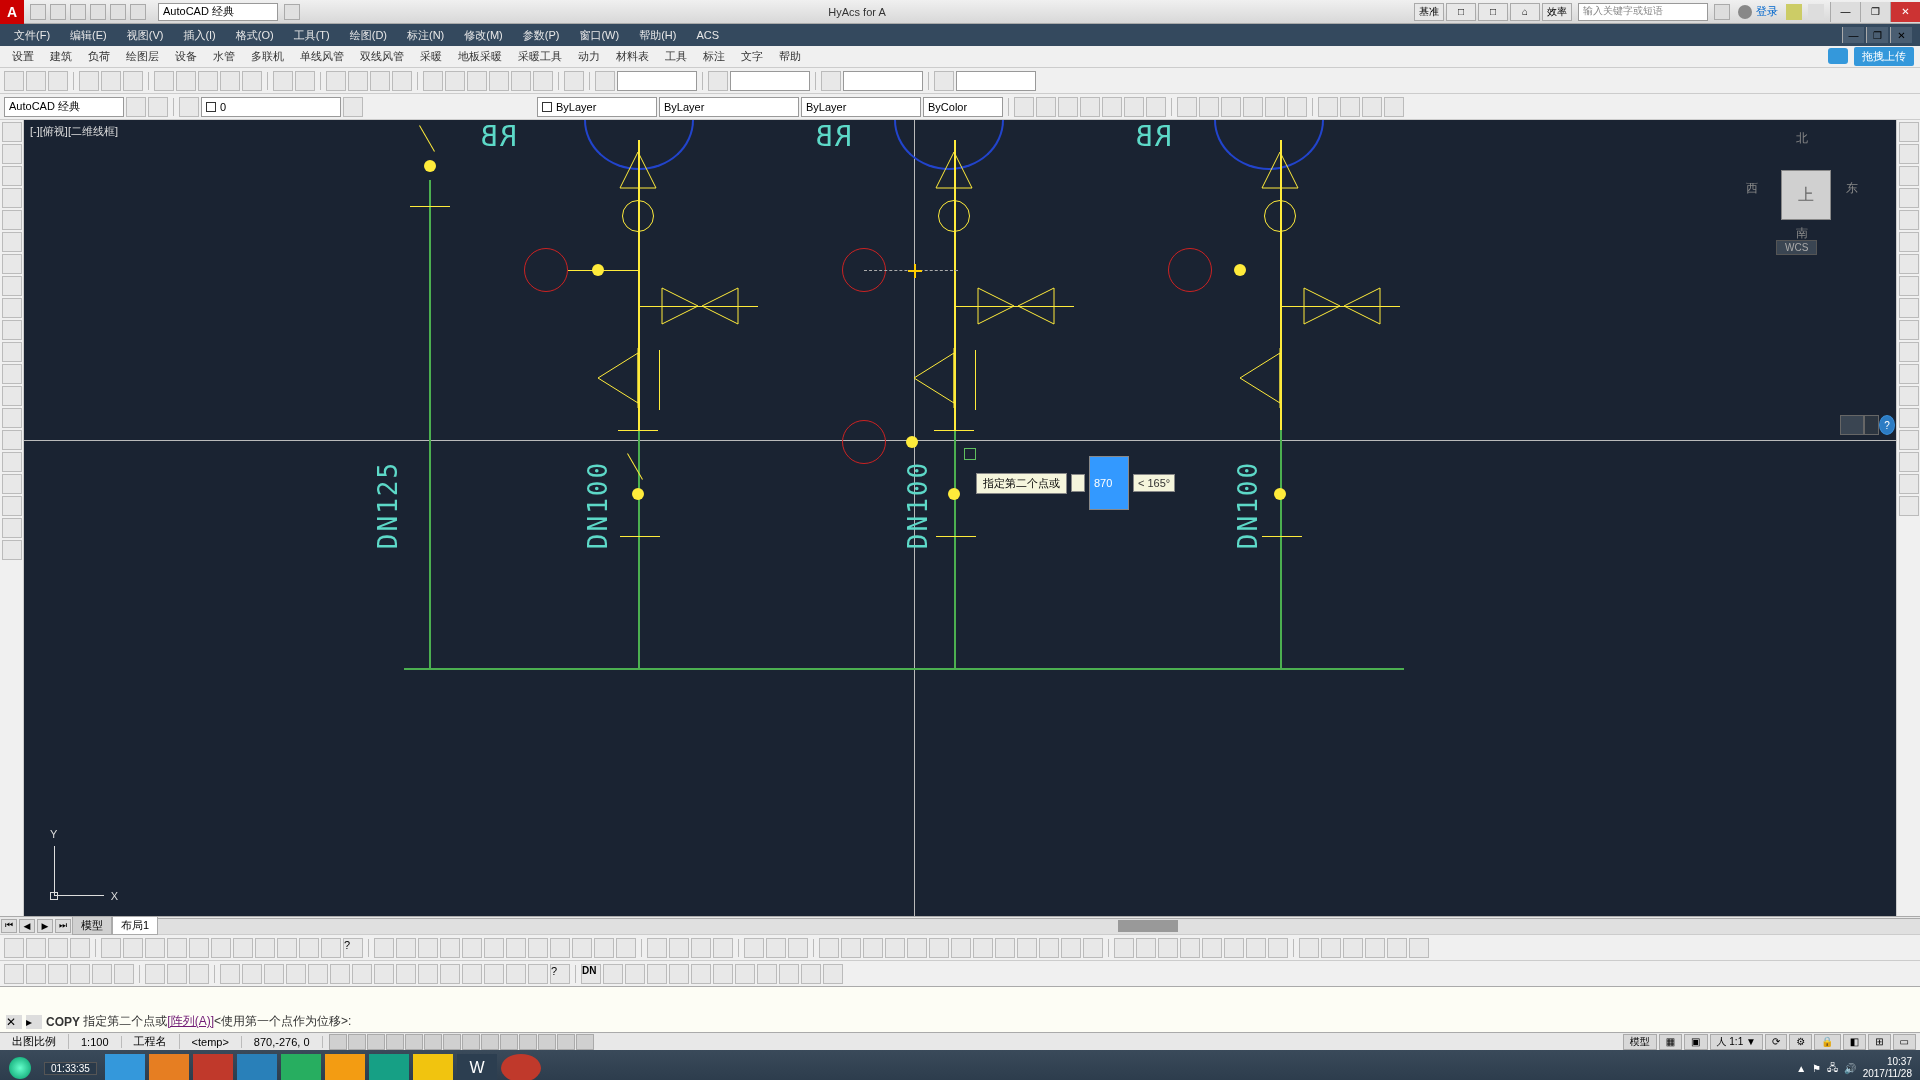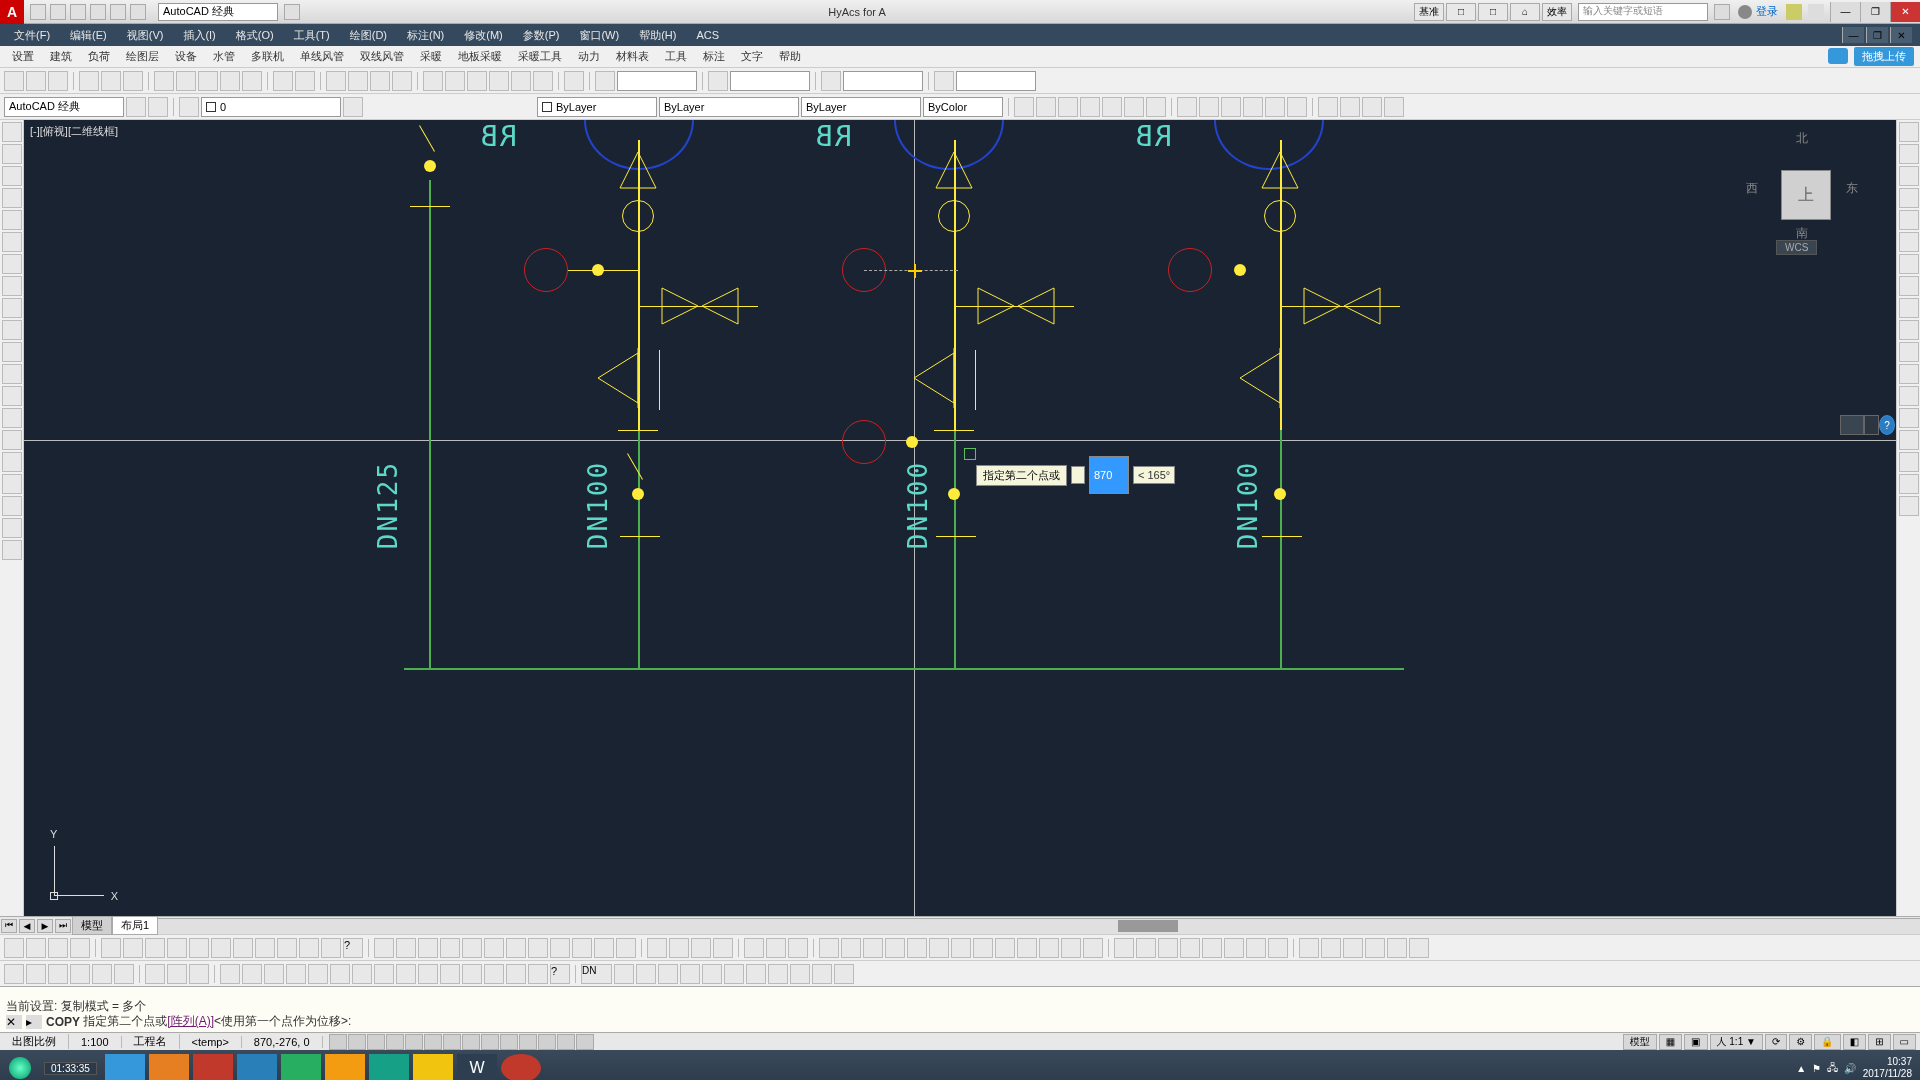--- a/index.html
+++ b/index.html
@@ -74,21 +74,21 @@
 .draw-line-y { position: absolute; background: #ffeb3b; }
 .draw-circle-y { position: absolute; border: 1px solid #ffeb3b; border-radius: 50%; }
 .draw-dot-y { position: absolute; background: #ffeb3b; border-radius: 50%; width: 12px; height: 12px; }
 .draw-circle-r { position: absolute; border: 1px solid #cc2222; border-radius: 50%; }
 .draw-arc-b { position: absolute; border: 2px solid #2244cc; border-radius: 50%; border-top: none; }
 .draw-dash { position: absolute; border-top: 1px dashed #aaa; }
 
 
 .dyn-input { position: absolute; display: flex; align-items: center; gap: 4px; }
 .dyn-label { background: #f5f5dc; border: 1px solid #888; padding: 2px 6px; font-size: 11px; }
-.dyn-field { background: #fff; border: 1px solid #888; padding: 12px 4px; font-size: 11px; width: 40px; }
+.dyn-field { background: #fff; border: 1px solid #888; padding: 20px 4px; font-size: 11px; width: 40px; }
 .dyn-field.sel { background: #3399ff; color: #fff; }
 .dyn-sep { font-size: 11px; color: #333; background: #f5f5dc; border: 1px solid #888; padding: 2px 4px; }
 
 
 .pickbox { position: absolute; width: 12px; height: 12px; border: 1px solid #5fbf5f; left: 940px; top: 328px; }
 .snap-marker { position: absolute; width: 14px; height: 14px; left: 884px; top: 144px; }
 .snap-marker::before, .snap-marker::after { content: ''; position: absolute; background: #ffcc00; }
 .snap-marker::before { width: 14px; height: 2px; top: 6px; }
 .snap-marker::after { width: 2px; height: 14px; left: 6px; }
 
@@ -583,36 +583,35 @@
     <div class="tb-btn"></div>
     <div class="tb-btn"></div>
     <div class="tb-btn"></div>
     <div class="tb-btn"></div>
     <div class="tb-btn"></div>
     <div class="tb-btn"></div>
     <div class="tb-btn"></div>
     <div class="tb-btn"></div>
     <div class="tb-btn">?</div>
     <div class="tb-sep"></div>
-  <div class="tb-btn" style="width:31px;font-size:10px;font-weight:normal">DN</div>
+  <div class="tb-btn" style="width:20px;font-size:10px;font-weight:bold">DN</div>
     <div class="tb-btn"></div>
     <div class="tb-btn"></div>
     <div class="tb-btn"></div>
     <div class="tb-btn"></div>
     <div class="tb-btn"></div>
     <div class="tb-btn"></div>
     <div class="tb-btn"></div>
     <div class="tb-btn"></div>
     <div class="tb-btn"></div>
     <div class="tb-btn"></div>
     <div class="tb-btn"></div>
 </div>
 
 <div class="cmdline-area">
-  <div class="cmd-history">当前设置:  复制模式 = 多个</div>
   <div class="cmd-current">
     <div class="cmd-icon">✕</div>
     <div class="cmd-icon">▸</div>
     <span class="cmd-text" style="font-weight:bold">COPY</span>
     <span class="cmd-text">&nbsp;</span>
     <span class="cmd-text">指定第二个点或 </span>
     <span class="cmd-active">[阵列(A)]</span>
     <span class="cmd-text"> &lt;使用第一个点作为位移&gt;:</span>
   </div>
 </div>

